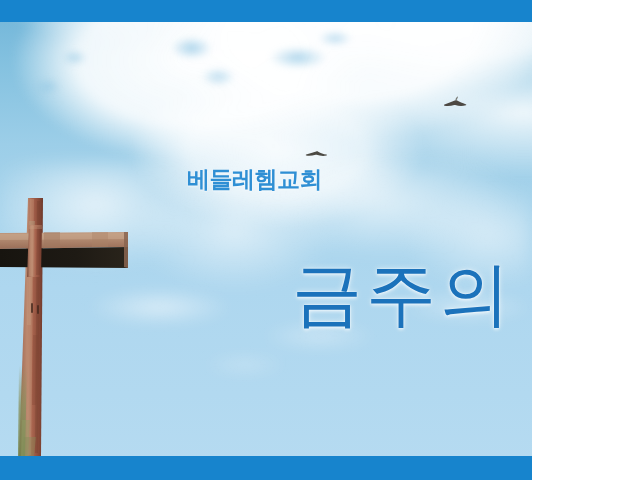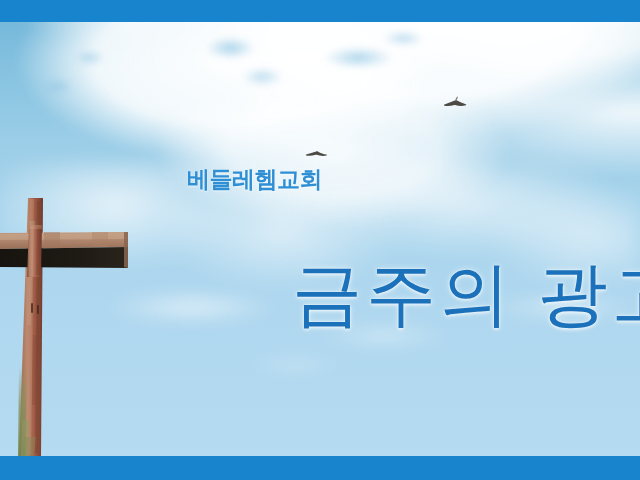--- a/index.html
+++ b/index.html
@@ -7,21 +7,21 @@
     margin: 0;
     padding: 0;
     background: #ffffff;
   }
   body {
     font-family: "Liberation Sans", "DejaVu Sans", sans-serif;
   }
 
   .slide {
     position: relative;
-    width: 640px;
+    width: 532px;
     height: 480px;
     overflow: hidden;
     background: #aed7ef;
   }
 
   
   .sky {
     position: absolute;
     inset: 0;
     background:

